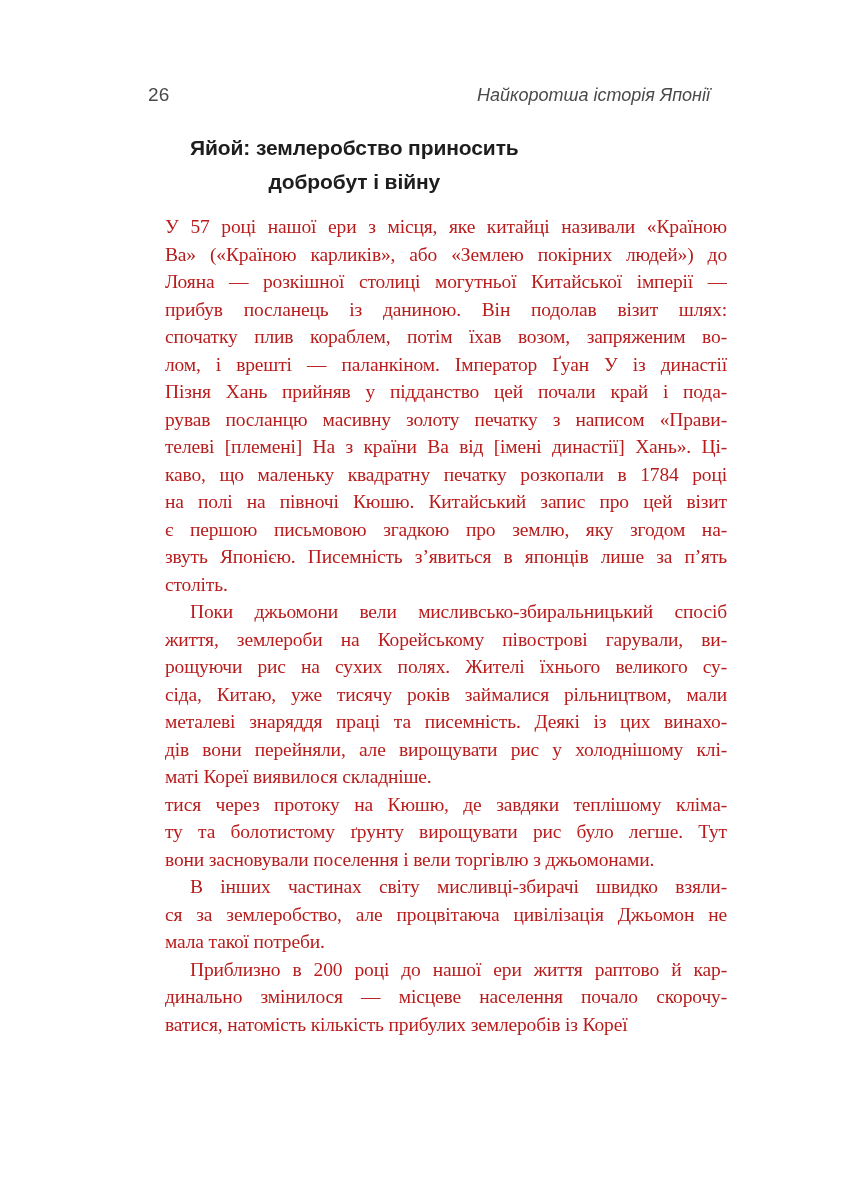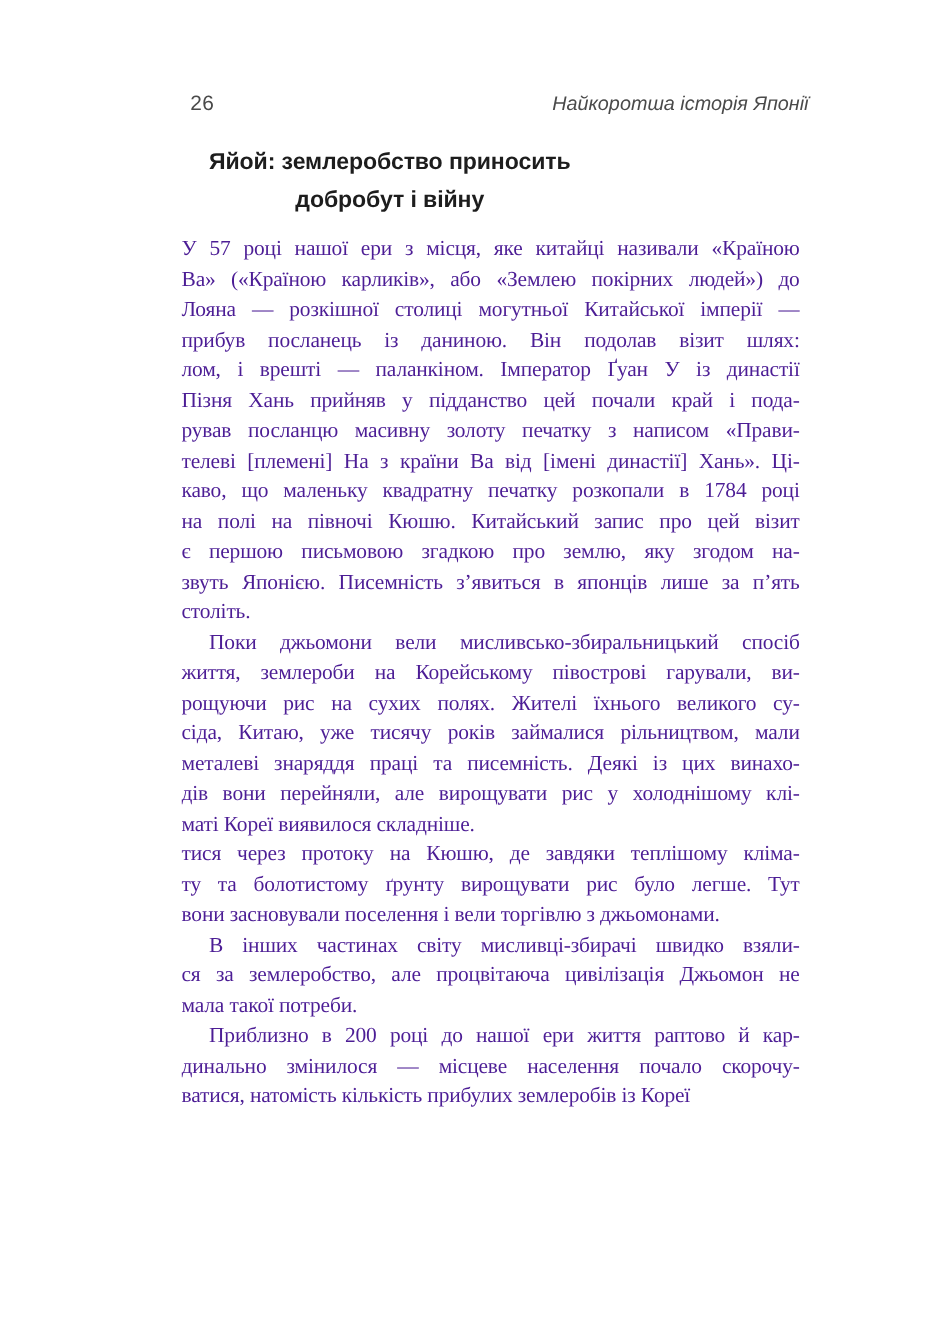--- a/index.html
+++ b/index.html
@@ -11,21 +11,21 @@
     position: relative;
     width: 849px;
     height: 1200px;
     background: #ffffff;
     overflow: hidden;
     font-family: "Liberation Serif", serif;
   }
   
   .running-header {
     position: absolute;
-    left: 173px;
+    left: 148px;
     top: 84px;
     width: 562px;
     display: flex;
     justify-content: space-between;
     align-items: baseline;
   }
   .page-number {
     font-family: "Liberation Sans", sans-serif;
     font-size: 19px;
     color: #4a4a4a;
@@ -52,21 +52,21 @@
   }
   
   .body-text {
     position: absolute;
     left: 165px;
     top: 213px;
     width: 562px;
     font-family: "Liberation Serif", serif;
     font-size: 19.5px;
     line-height: 27.5px;
-    color: #4c1d95;
+    color: #b91c1c;
     letter-spacing: -0.15px;
   }
   .para { margin: 0; }
   .line {
     height: 27.5px;
     overflow: hidden;
     text-align: justify;
     text-align-last: justify;
     white-space: normal;
   }
@@ -91,20 +91,21 @@
     <div>Яйой: землеробство приносить</div>
     <div>добробут і війну</div>
   </div>
 
   <div class="body-text">
       <div class="para">
         <div class="line">У 57 році нашої ери з місця, яке китайці називали «Країною</div>
         <div class="line">Ва» («Країною карликів», або «Землею покірних людей») до</div>
         <div class="line">Лояна — розкішної столиці могутньої Китайської імперії —</div>
         <div class="line">прибув посланець із даниною. Він подолав візит шлях:</div>
+        <div class="line">спочатку плив кораблем, потім їхав возом, запряженим во-</div>
         <div class="line">лом, і врешті — паланкіном. Імператор Ґуан У із династії</div>
         <div class="line">Пізня Хань прийняв у підданство цей почали край і пода-</div>
         <div class="line">рував посланцю масивну золоту печатку з написом «Прави-</div>
         <div class="line">телеві [племені] На з країни Ва від [імені династії] Хань». Ці-</div>
         <div class="line">каво, що маленьку квадратну печатку розкопали в 1784 році</div>
         <div class="line">на полі на півночі Кюшю. Китайський запис про цей візит</div>
         <div class="line">є першою письмовою згадкою про землю, яку згодом на-</div>
         <div class="line">звуть Японією. Писемність з’явиться в японців лише за п’ять</div>
         <div class="line last">століть.</div>
       </div>

